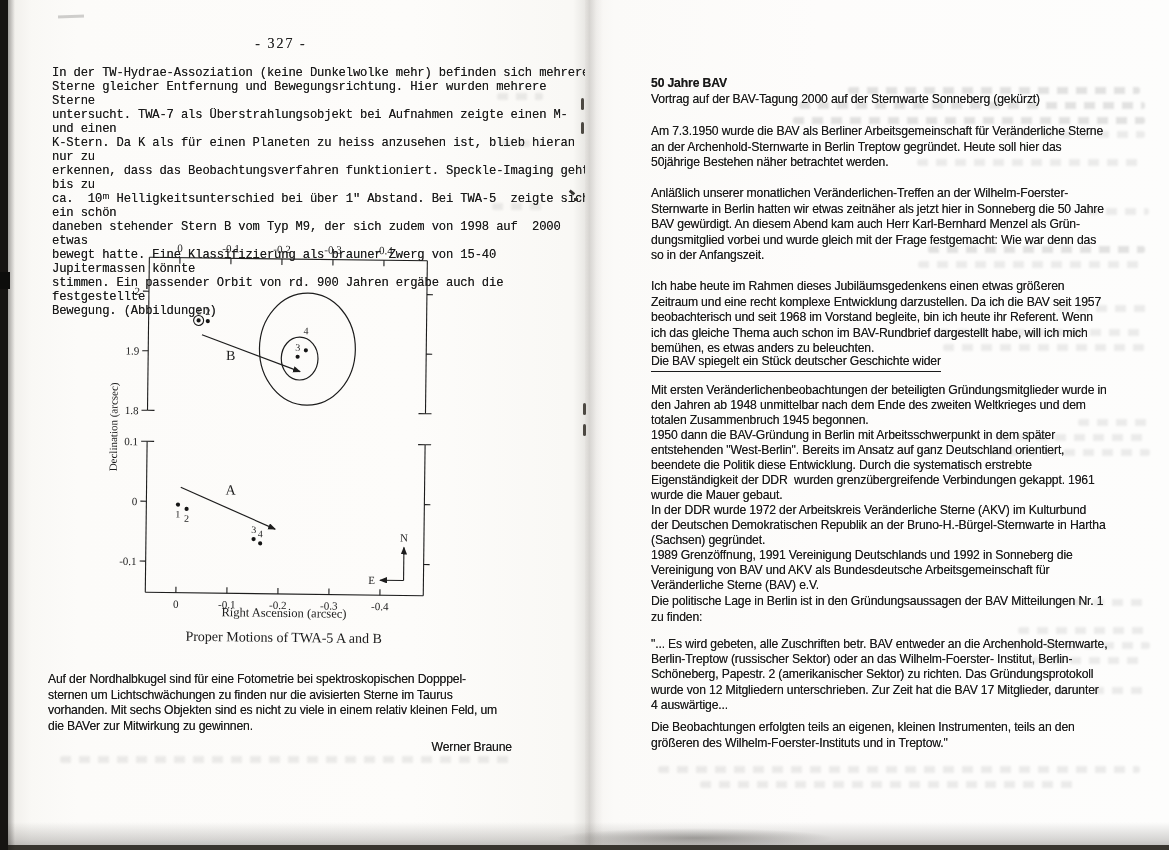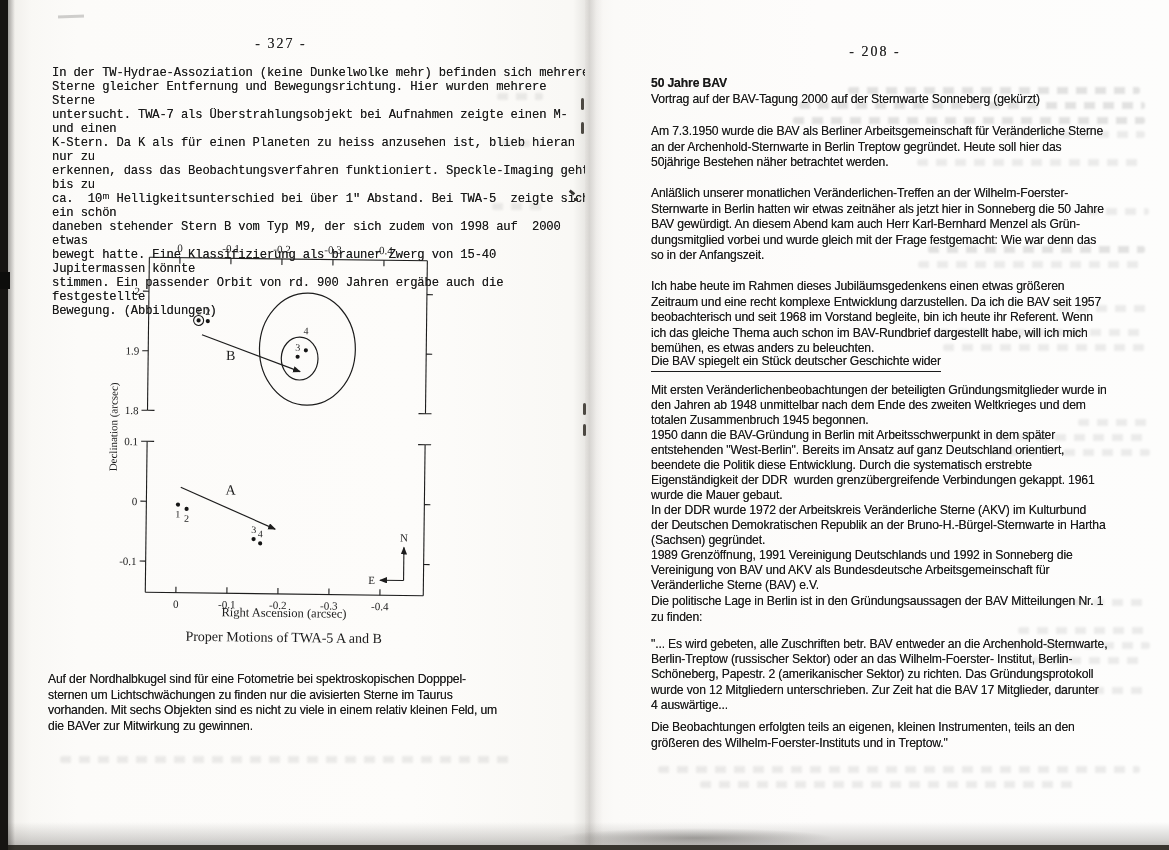--- a/index.html
+++ b/index.html
@@ -144,24 +144,24 @@
             <text x="276.6422018348625" y="340.01984126984127" text-anchor="end" font-size="11" fill="#1b1b1b" font-family="'Liberation Serif','DejaVu Serif',serif">E</text>
           </g>
           <text x="17" y="186" transform="rotate(-90 17 186)" text-anchor="middle" font-size="11" fill="#1b1b1b" font-family="'Liberation Serif','DejaVu Serif',serif">Declination (arcsec)</text>
           <text x="186" y="374" text-anchor="middle" font-size="12.5" fill="#1b1b1b" font-family="'Liberation Serif','DejaVu Serif',serif">Right Ascension (arcsec)</text>
           <text x="186" y="399" text-anchor="middle" font-size="14" fill="#1b1b1b" font-family="'Liberation Serif','DejaVu Serif',serif">Proper Motions of TWA-5 A and B</text>
         </svg></div>
     <div class="txt" style="left:40px;top:672px;width:540px;">Auf der Nordhalbkugel sind für eine Fotometrie bei spektroskopischen Dopppel-
 sternen um Lichtschwächungen zu finden nur die avisierten Sterne im Taurus
 vorhanden. Mit sechs Objekten sind es nicht zu viele in einem relativ kleinen Feld, um
 die BAVer zur Mitwirkung zu gewinnen.</div>
+    <div class="txt" style="left:40px;top:740px;width:464px;text-align:right;">Werner Braune</div>
   </div>
 
   <div class="page page-right">
-    <div class="pageno" style="left:0;top:44px;width:580px;">- 208 -</div>
     <div class="txt title-bold" style="left:66px;top:76px;width:540px;">50 Jahre BAV</div>
     <div class="txt" style="left:66px;top:92px;width:540px;">Vortrag auf der BAV-Tagung 2000 auf der Sternwarte Sonneberg (gekürzt)</div>
     <div class="txt" style="left:66px;top:124px;width:540px;">Am 7.3.1950 wurde die BAV als Berliner Arbeitsgemeinschaft für Veränderliche Sterne
 an der Archenhold-Sternwarte in Berlin Treptow gegründet. Heute soll hier das
 50jährige Bestehen näher betrachtet werden.</div>
     <div class="txt" style="left:66px;top:186px;width:540px;">Anläßlich unserer monatlichen Veränderlichen-Treffen an der Wilhelm-Foerster-
 Sternwarte in Berlin hatten wir etwas zeitnäher als jetzt hier in Sonneberg die 50 Jahre
 BAV gewürdigt. An diesem Abend kam auch Herr Karl-Bernhard Menzel als Grün-
 dungsmitglied vorbei und wurde gleich mit der Frage festgemacht: Wie war denn das
 so in der Anfangszeit.</div>

